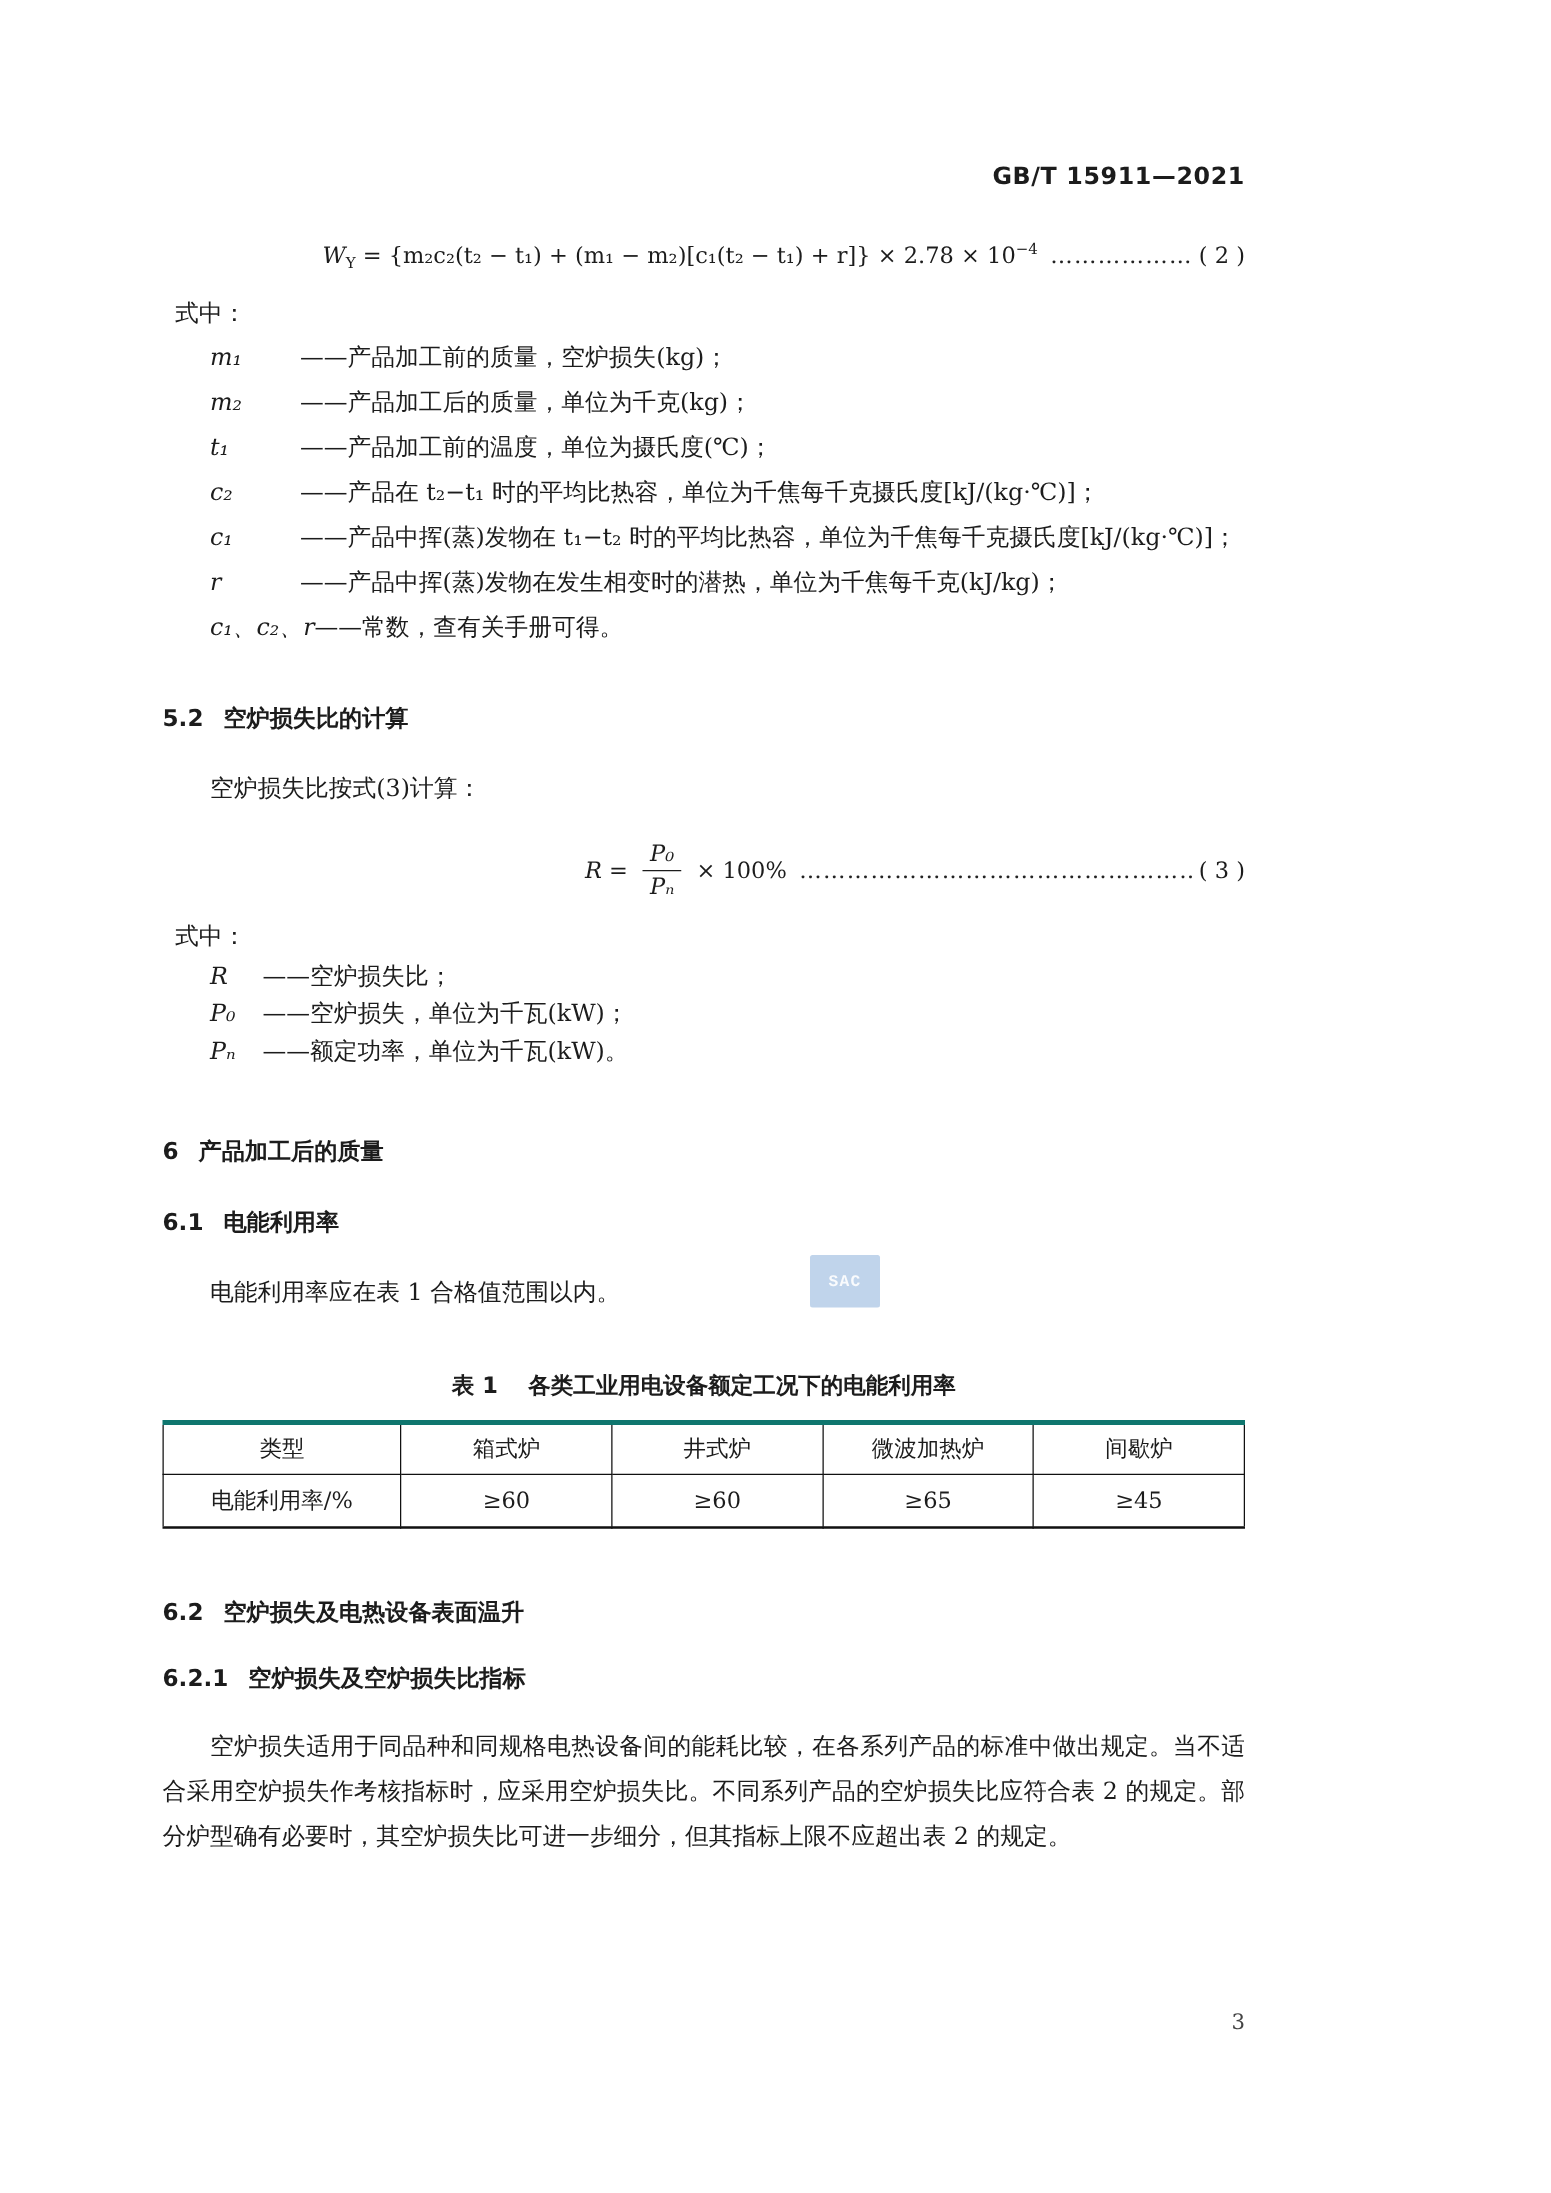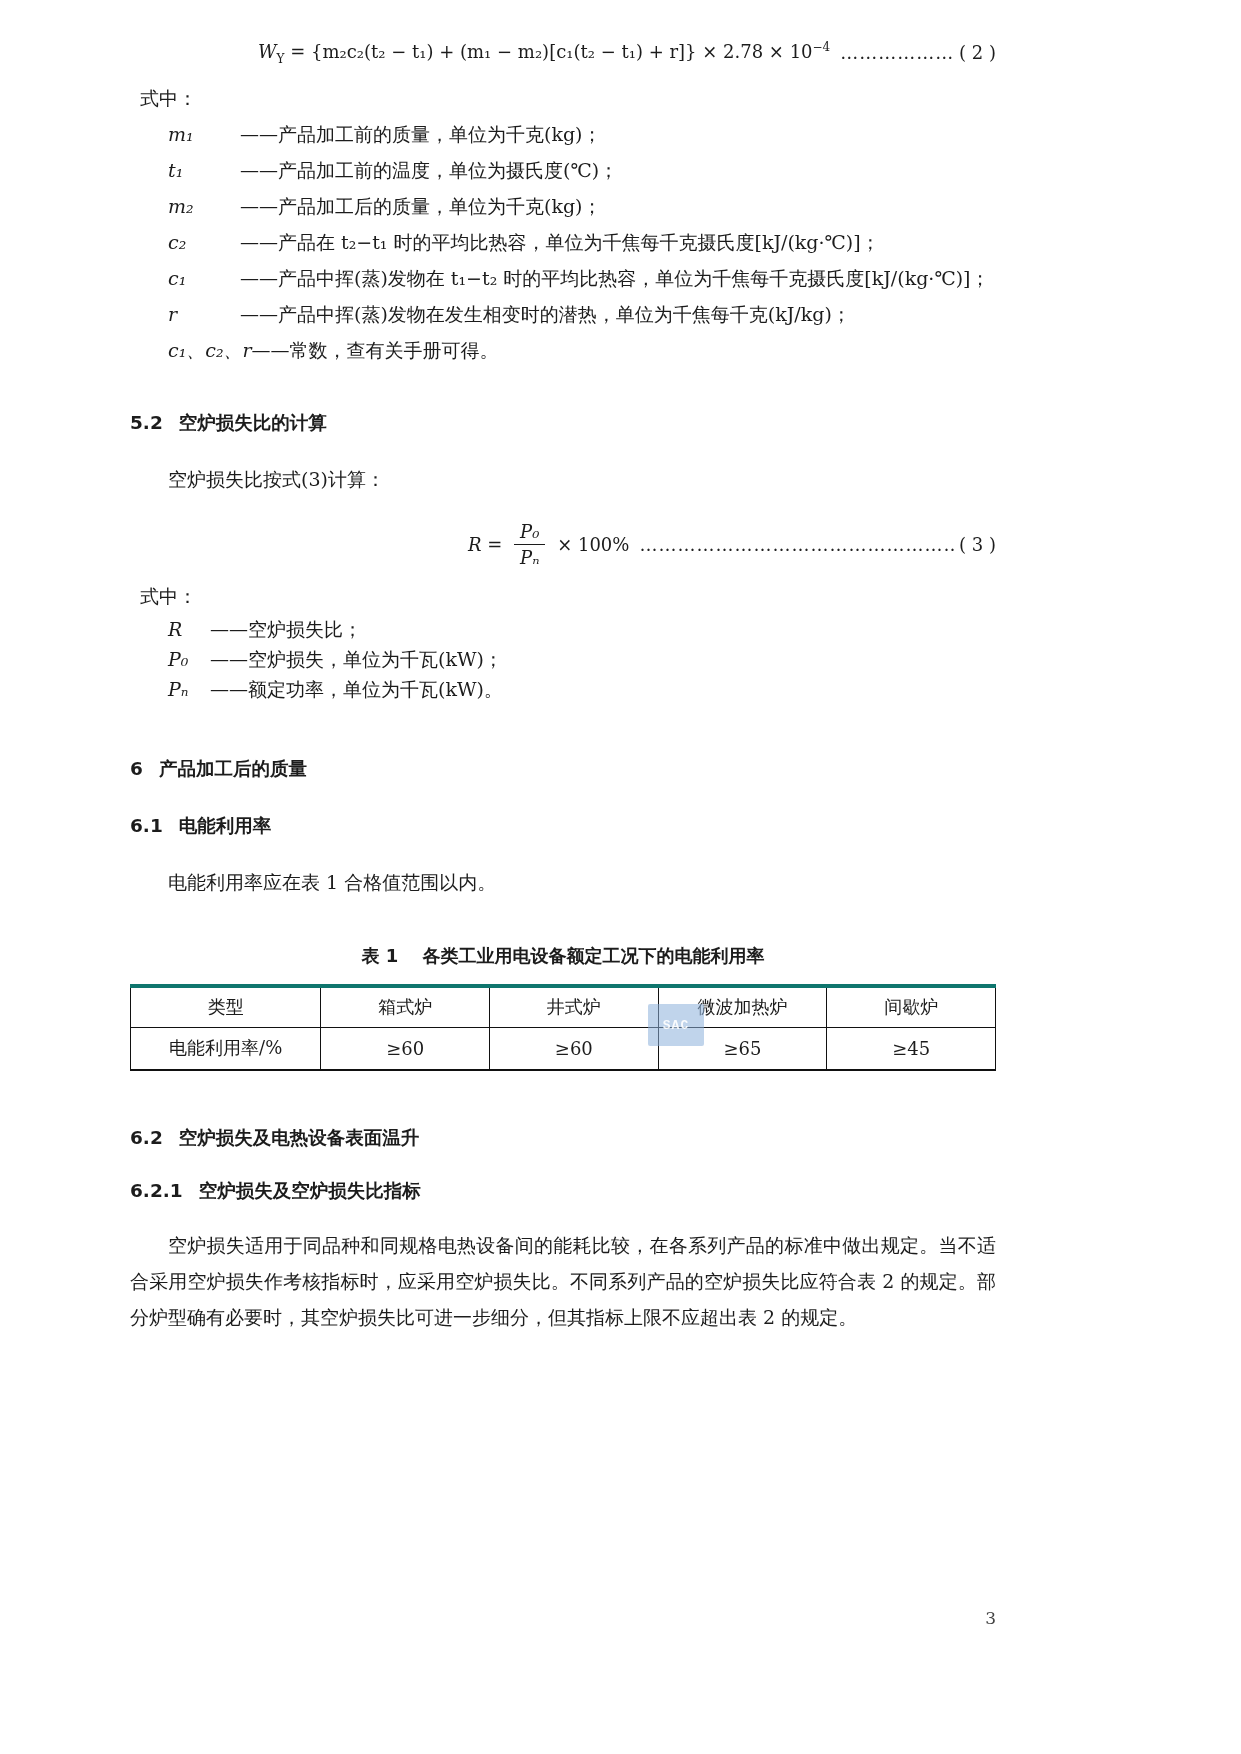--- a/index.html
+++ b/index.html
@@ -89,40 +89,41 @@
     position:absolute; left:130px; top:1608px; width:866px;
     text-align:right; font-size:17px; color:#444;
   }
 </style>
 </head>
 <body>
 
 <div class="page">
   <div class="content">
 
+    <div class="doc-header">GB/T 15911—2021</div>
 
     <div class="formula-row f2">
       <span class="f-body"><span class="var">W</span><sub>Y</sub><span> = {m₂c₂(t₂ − t₁) + (m₁ − m₂)[c₁(t₂ − t₁) + r]} × 2.78 × 10</span><sup>−4</sup></span>
       <span class="dots">……………………………………</span>
       <span class="flabel">( 2 )</span>
     </div>
 
     <div class="where-label">式中：</div>
     <div class="def-list">
       <div class="def-item">
         <span class="sym">m₁</span>
-        <span class="def-text">——产品加工前的质量，单位为千克(kg)；</span>
+        <span class="def-text">——产品加工前的质量，空炉损失(kg)；</span>
+      </div>
+      <div class="def-item">
+        <span class="sym">m₂</span>
+        <span class="def-text">——产品加工后的质量，单位为千克(kg)；</span>
       </div>
       <div class="def-item">
         <span class="sym">t₁</span>
         <span class="def-text">——产品加工前的温度，单位为摄氏度(℃)；</span>
-      </div>
-      <div class="def-item">
-        <span class="sym">m₂</span>
-        <span class="def-text">——产品加工后的质量，单位为千克(kg)；</span>
       </div>
       <div class="def-item">
         <span class="sym">c₂</span>
         <span class="def-text">——产品在 t₂−t₁ 时的平均比热容，单位为千焦每千克摄氏度[kJ/(kg·℃)]；</span>
       </div>
       <div class="def-item">
         <span class="sym">c₁</span>
         <span class="def-text">——产品中挥(蒸)发物在 t₁−t₂ 时的平均比热容，单位为千焦每千克摄氏度[kJ/(kg·℃)]；</span>
       </div>
       <div class="def-item">

